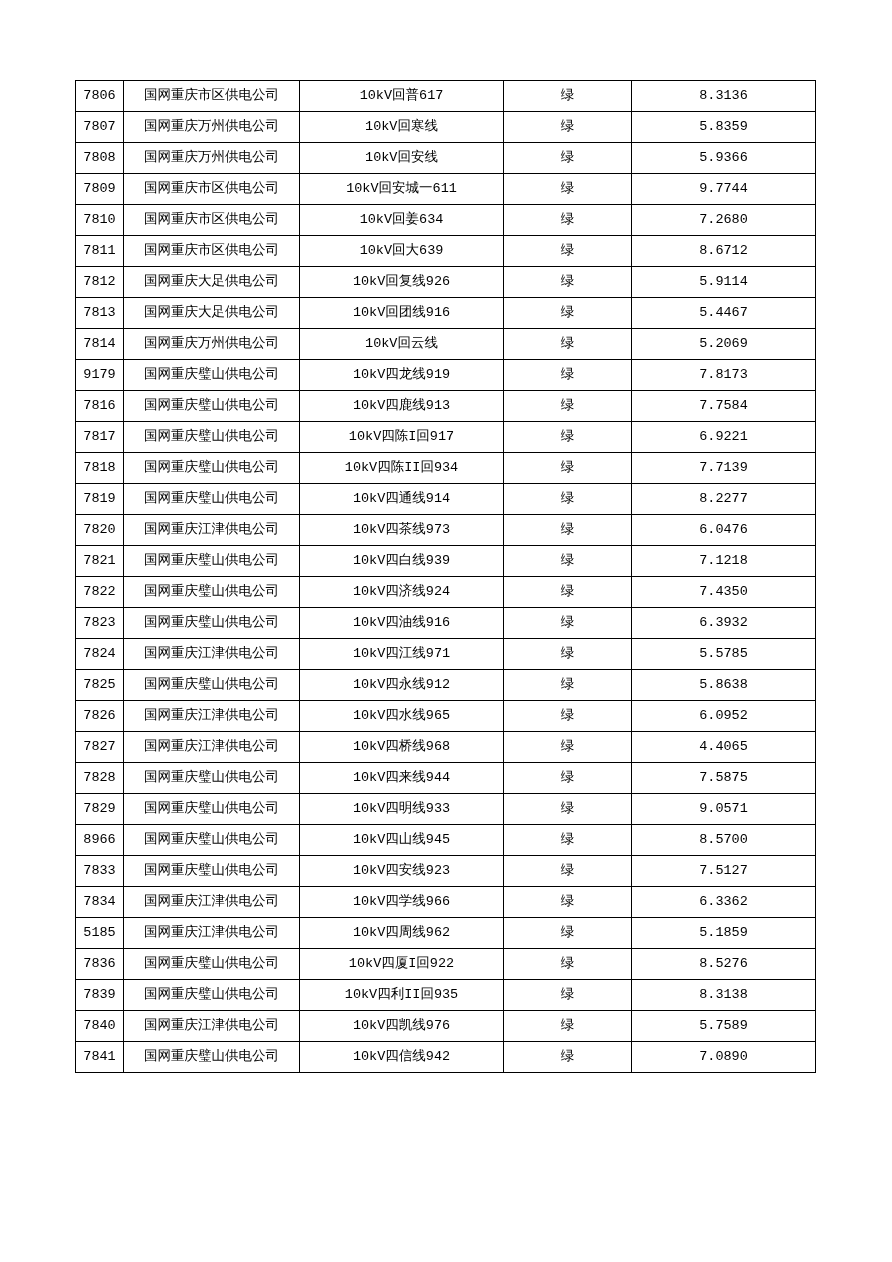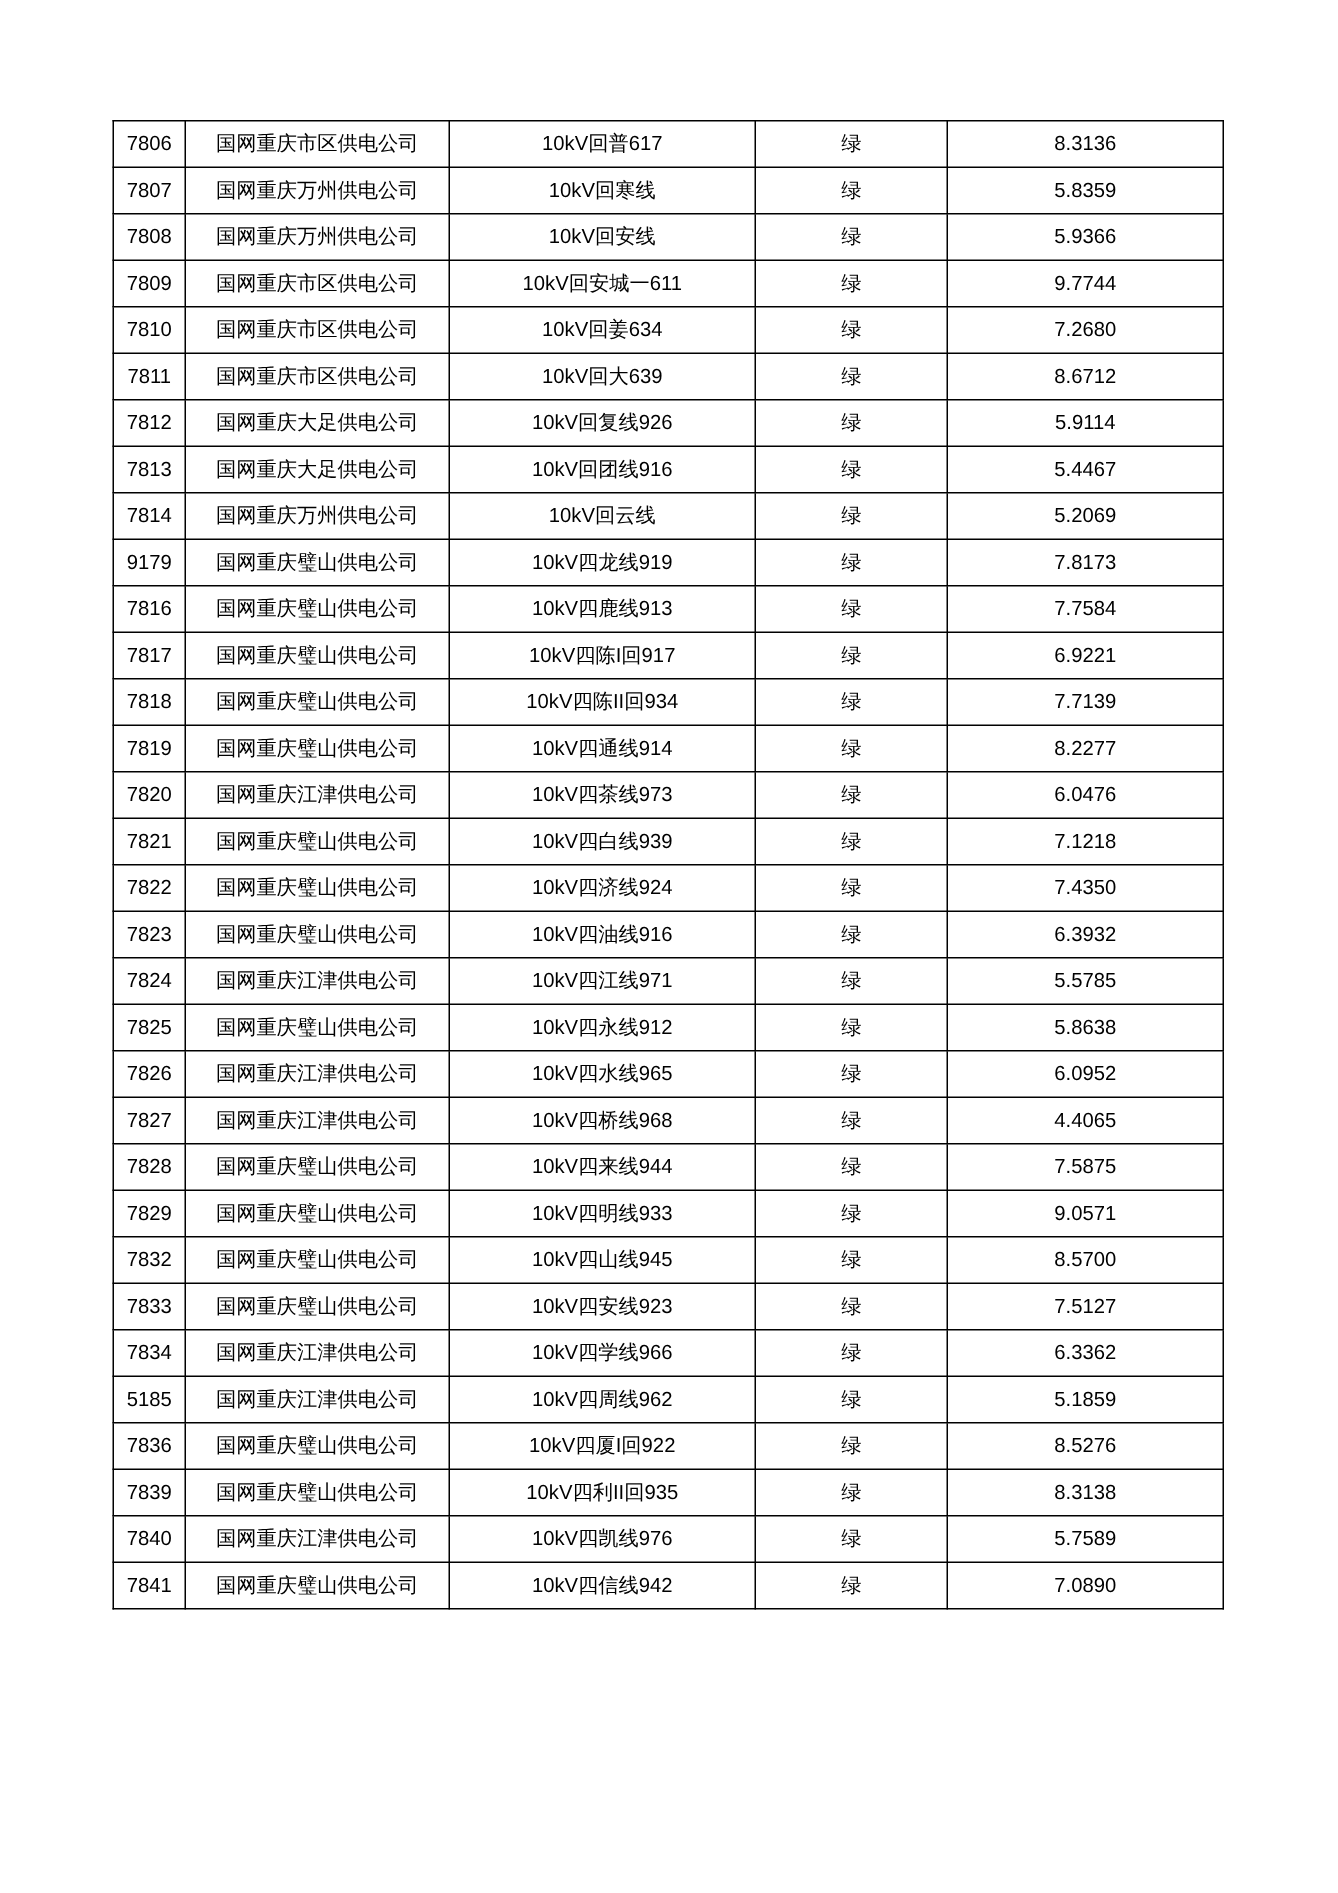--- a/index.html
+++ b/index.html
@@ -13,20 +13,21 @@
     font-family: "Liberation Sans", "DejaVu Sans", sans-serif;
     color: #000000;
     -webkit-font-smoothing: antialiased;
   }
   .page {
     position: relative;
     width: 892px;
     height: 1262px;
     box-sizing: border-box;
     padding: 80px 75px 0 75px;
+    font-family: Liberation Mono, monospace;
   }
   table.data-table {
     border-collapse: collapse;
     table-layout: fixed;
     width: 740px;
     border: 1px solid #000000;
   }
   table.data-table td {
     border: 1px solid #000000;
     height: 30px;
@@ -225,21 +226,21 @@
           <td class="cell-value">7.5875</td>
         </tr>
         <tr>
           <td class="cell-id">7829</td>
           <td class="cell-org">国网重庆璧山供电公司</td>
           <td class="cell-line">10kV四明线933</td>
           <td class="cell-level">绿</td>
           <td class="cell-value">9.0571</td>
         </tr>
         <tr>
-          <td class="cell-id">7832</td>
+          <td class="cell-id">8966</td>
           <td class="cell-org">国网重庆璧山供电公司</td>
           <td class="cell-line">10kV四山线945</td>
           <td class="cell-level">绿</td>
           <td class="cell-value">8.5700</td>
         </tr>
         <tr>
           <td class="cell-id">7833</td>
           <td class="cell-org">国网重庆璧山供电公司</td>
           <td class="cell-line">10kV四安线923</td>
           <td class="cell-level">绿</td>

